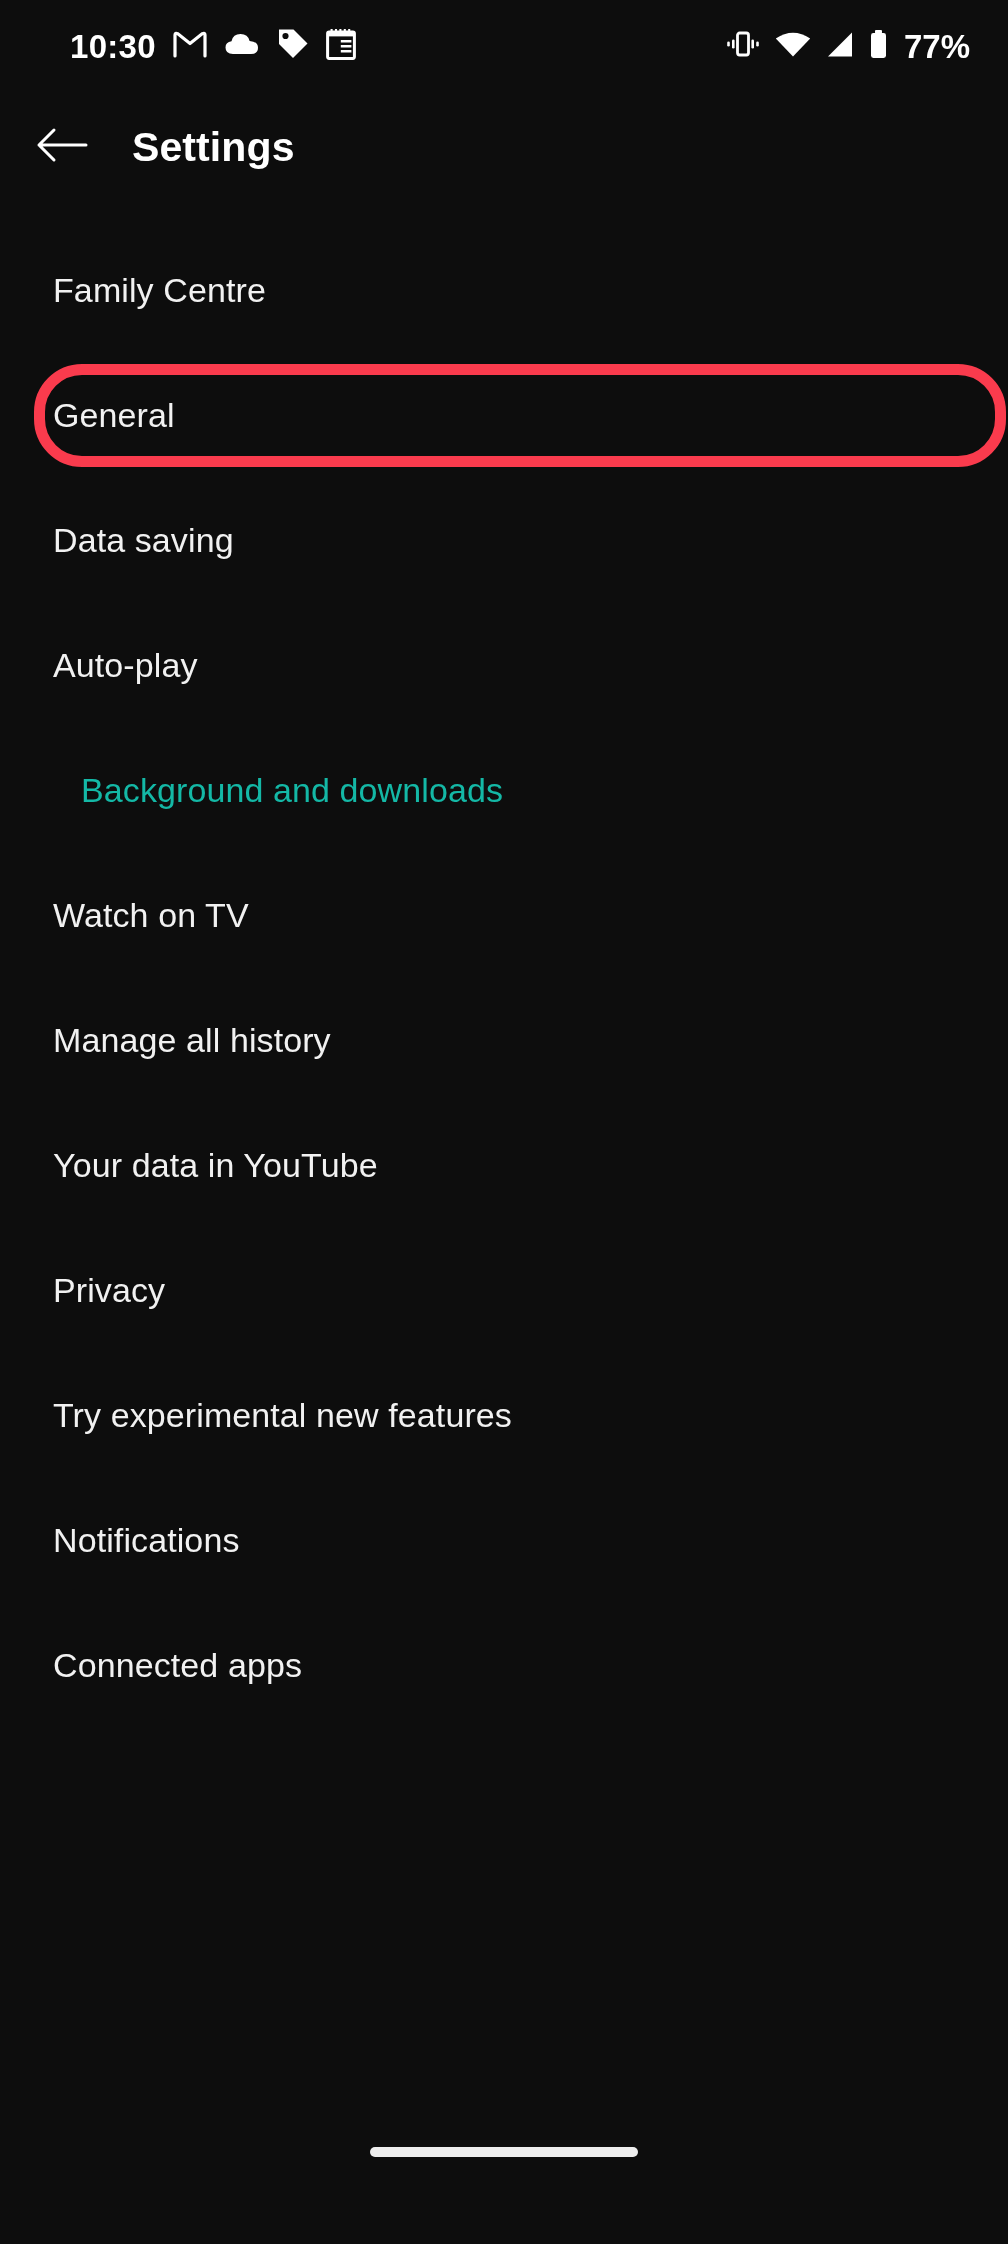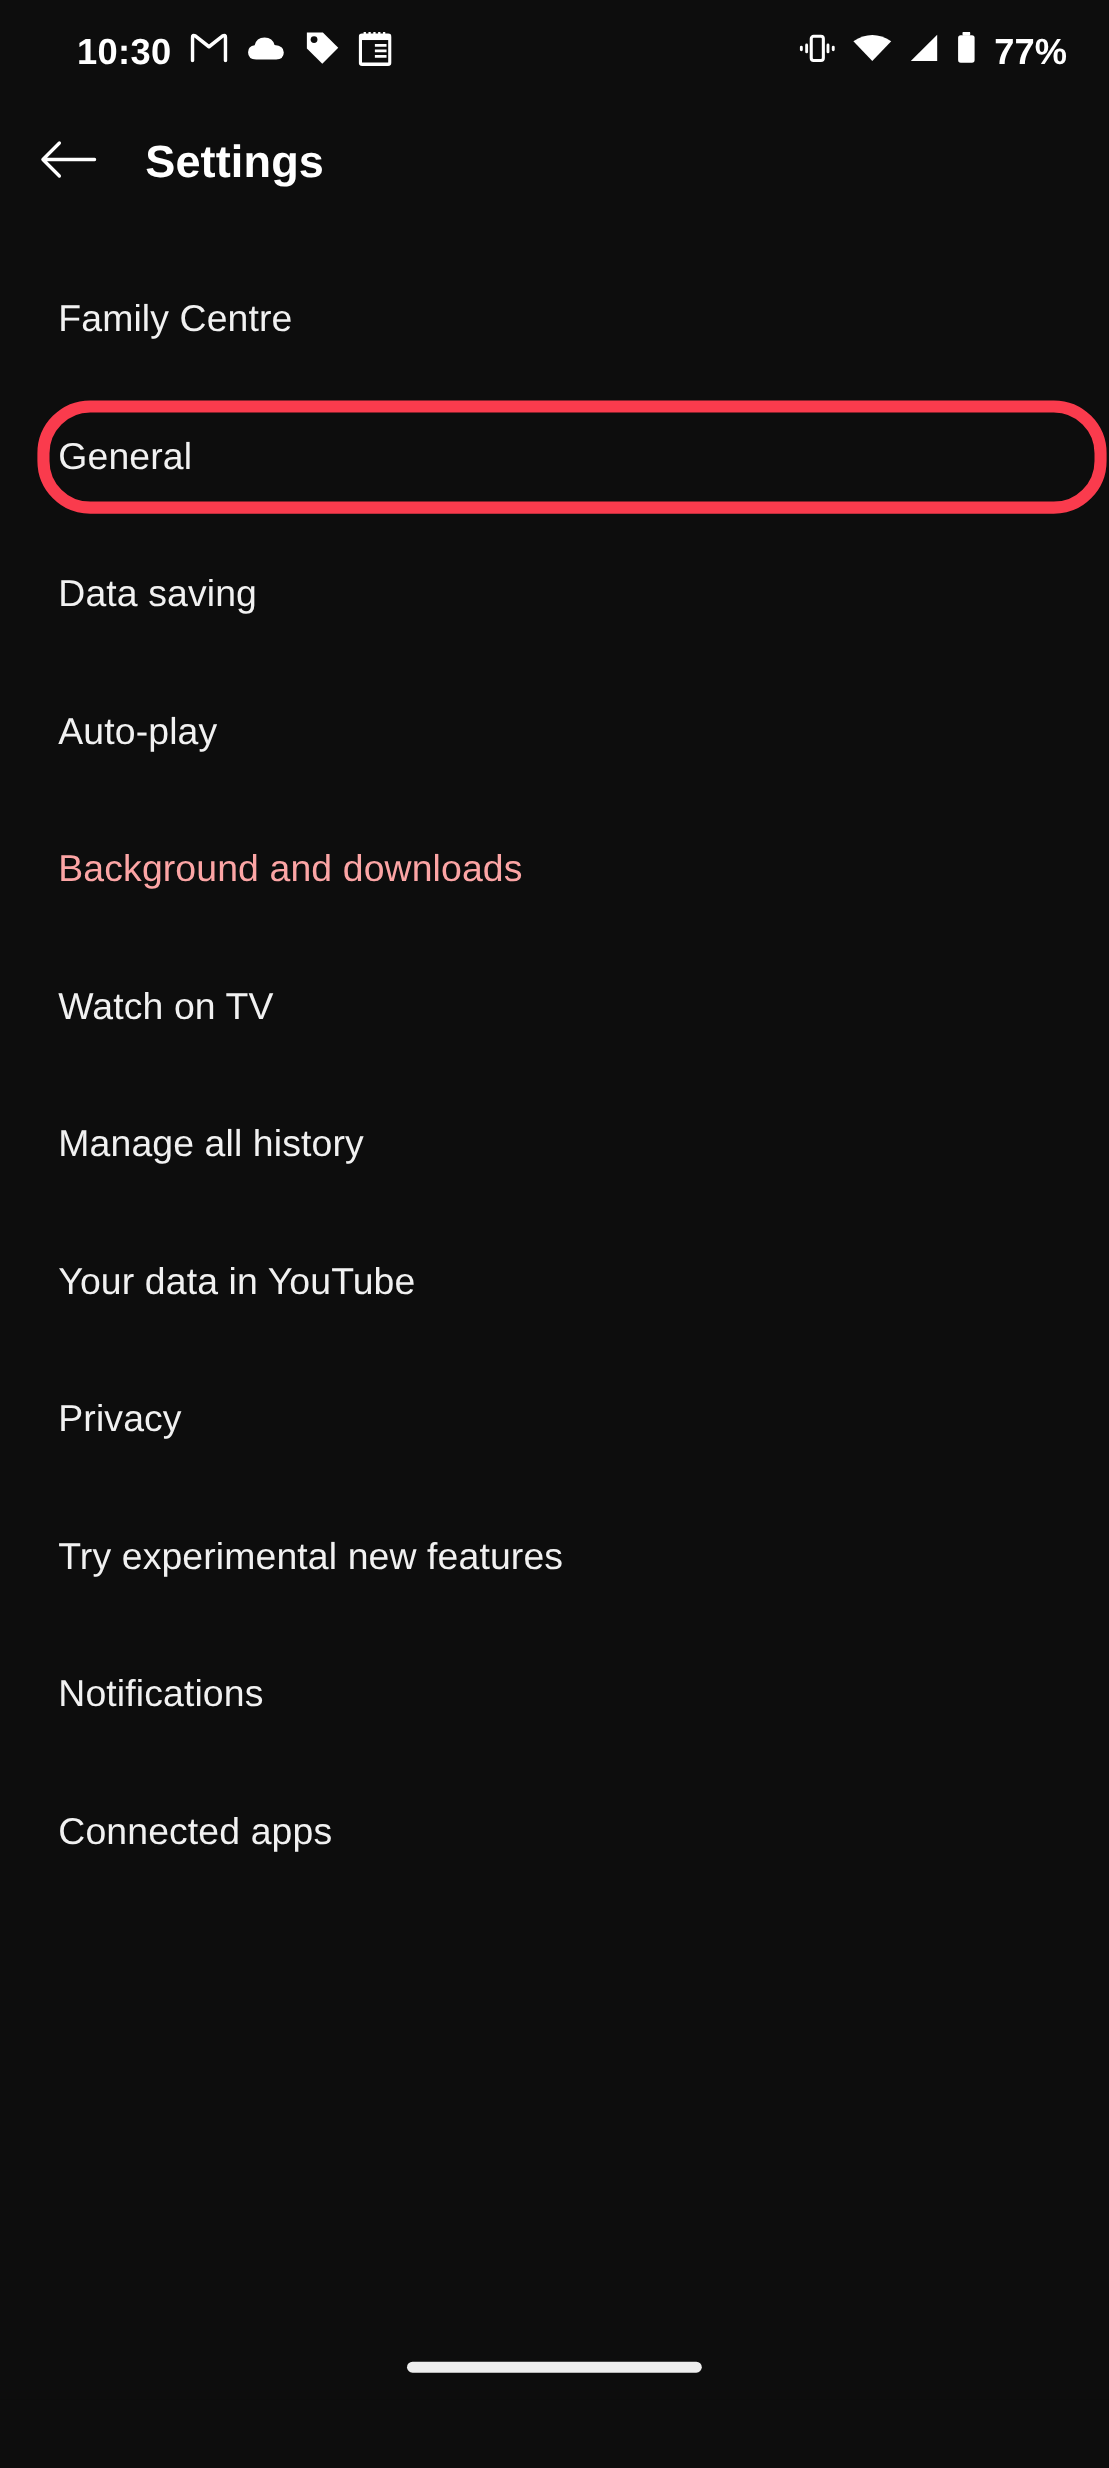--- a/index.html
+++ b/index.html
@@ -187,21 +187,21 @@
       <div class="list-item highlighted" style="--hl: #fa3b4d;">
         <span class="list-item-label" style="color: rgb(241, 241, 241);">General</span>
       </div>
       <div class="list-item">
         <span class="list-item-label" style="color: rgb(241, 241, 241);">Data saving</span>
       </div>
       <div class="list-item">
         <span class="list-item-label" style="color: rgb(241, 241, 241);">Auto-play</span>
       </div>
       <div class="list-item">
-        <span class="list-item-label" style="color: #fca5a5;">Background and downloads</span>
+        <span class="list-item-label" style="color: #14b8a6; margin-left: 28px;">Background and downloads</span>
       </div>
       <div class="list-item">
         <span class="list-item-label" style="color: rgb(241, 241, 241);">Watch on TV</span>
       </div>
       <div class="list-item">
         <span class="list-item-label" style="color: rgb(241, 241, 241);">Manage all history</span>
       </div>
       <div class="list-item">
         <span class="list-item-label" style="color: rgb(241, 241, 241);">Your data in YouTube</span>
       </div>

